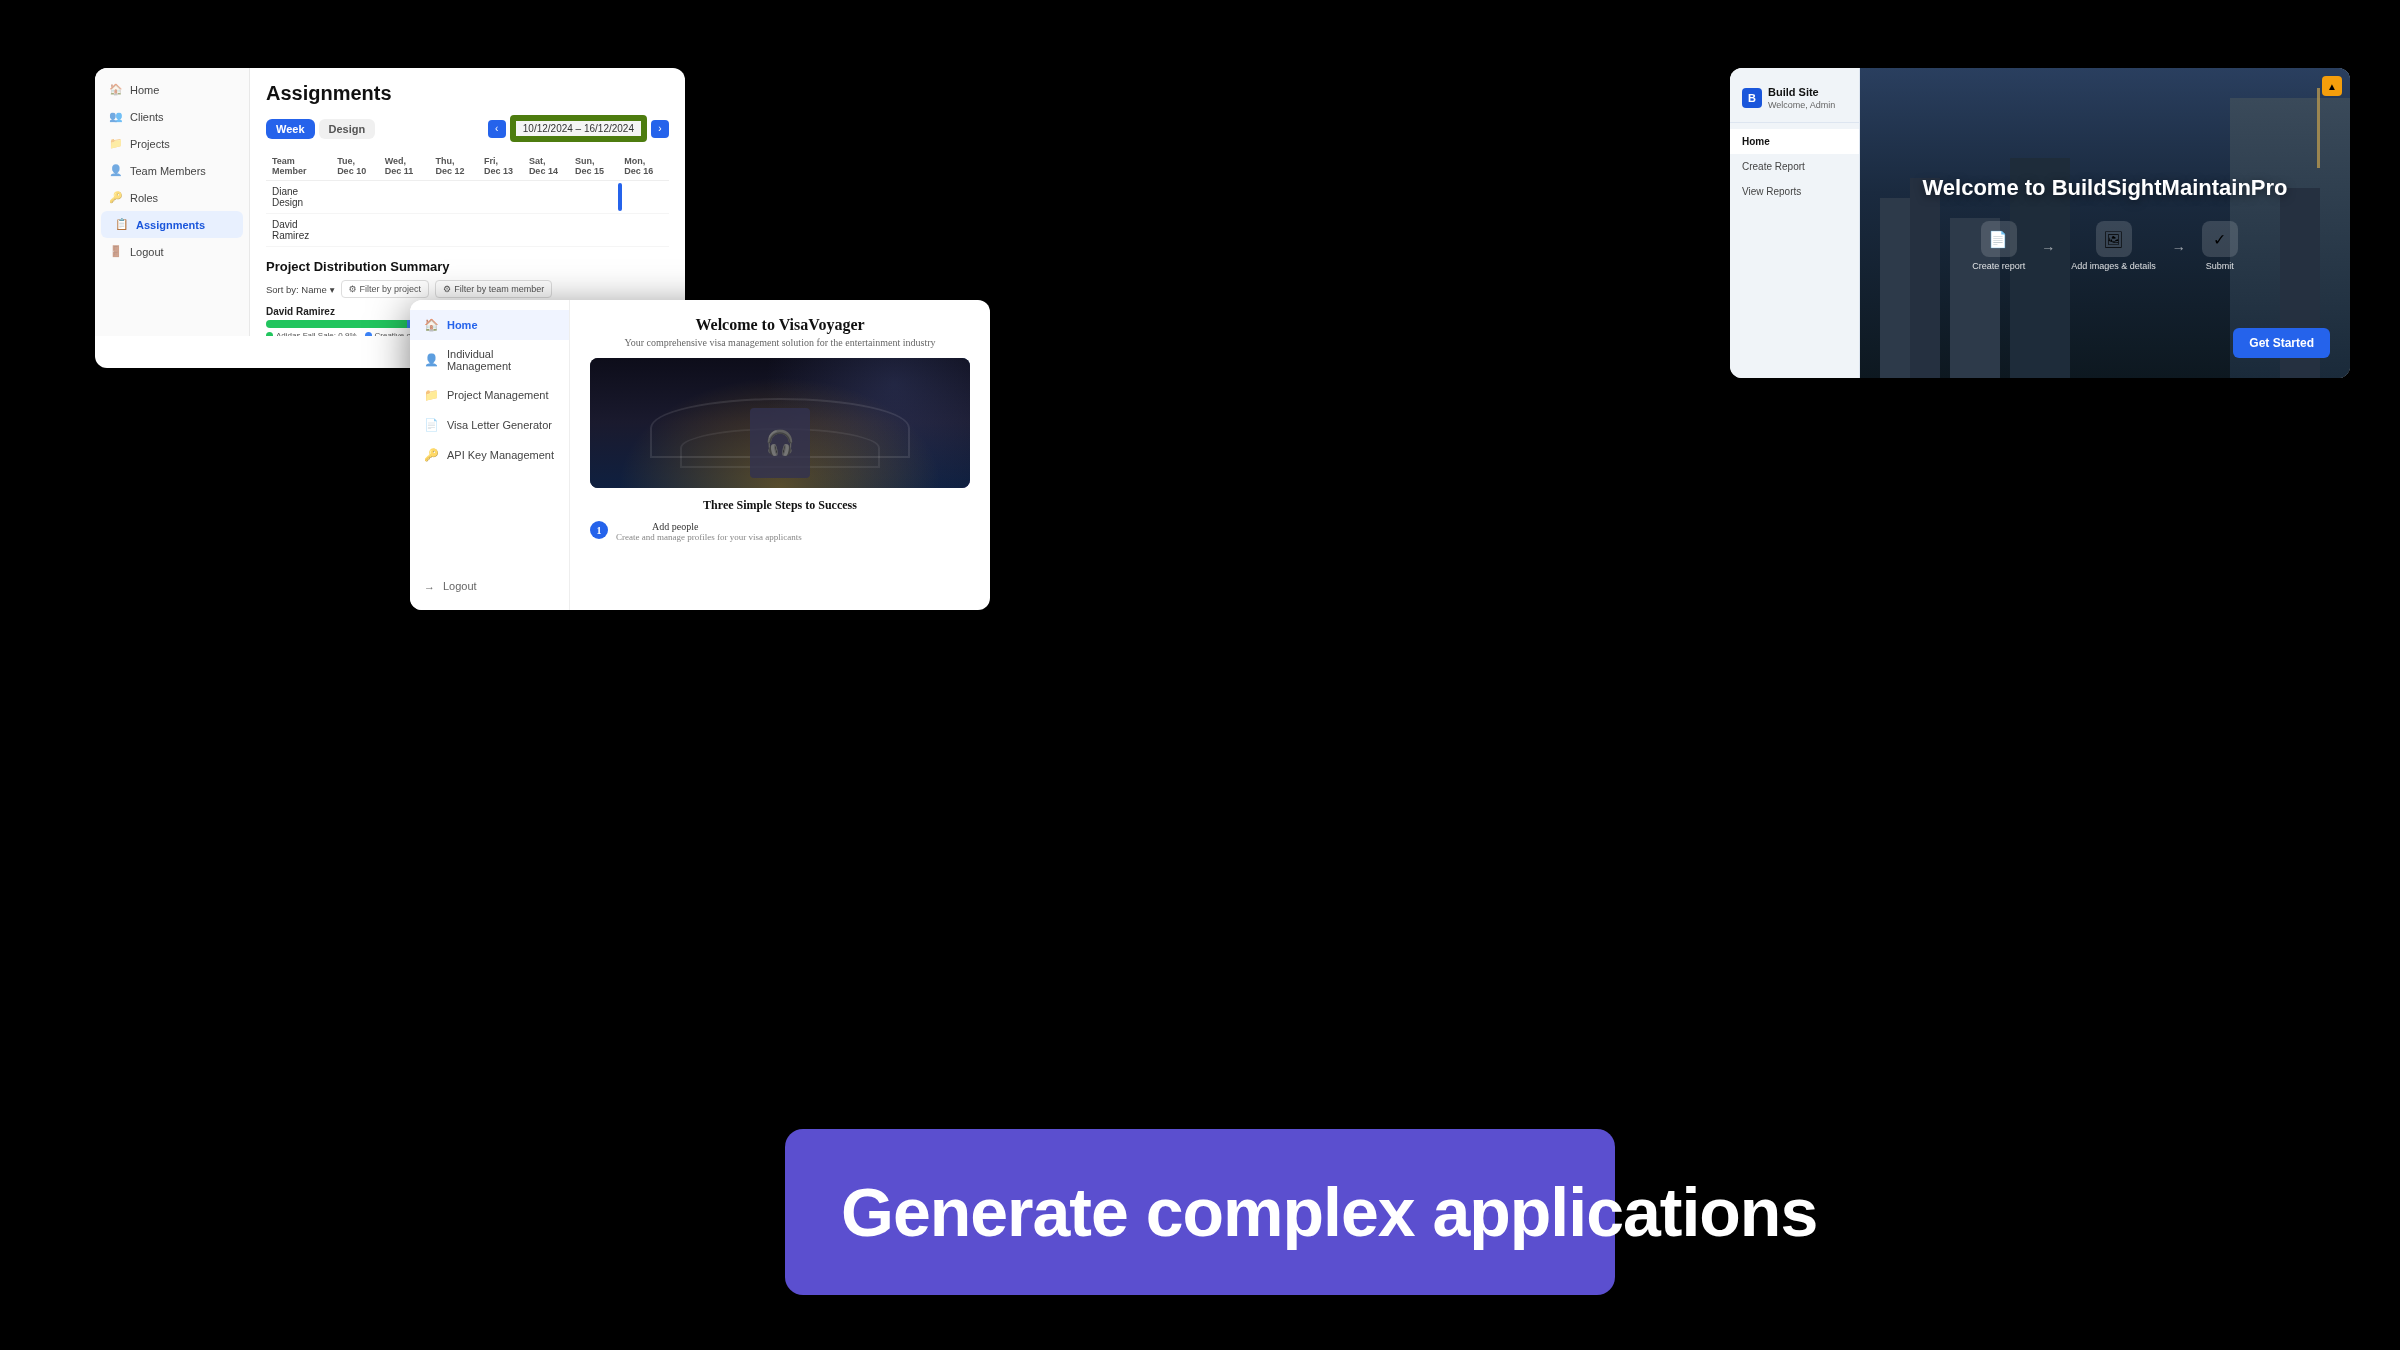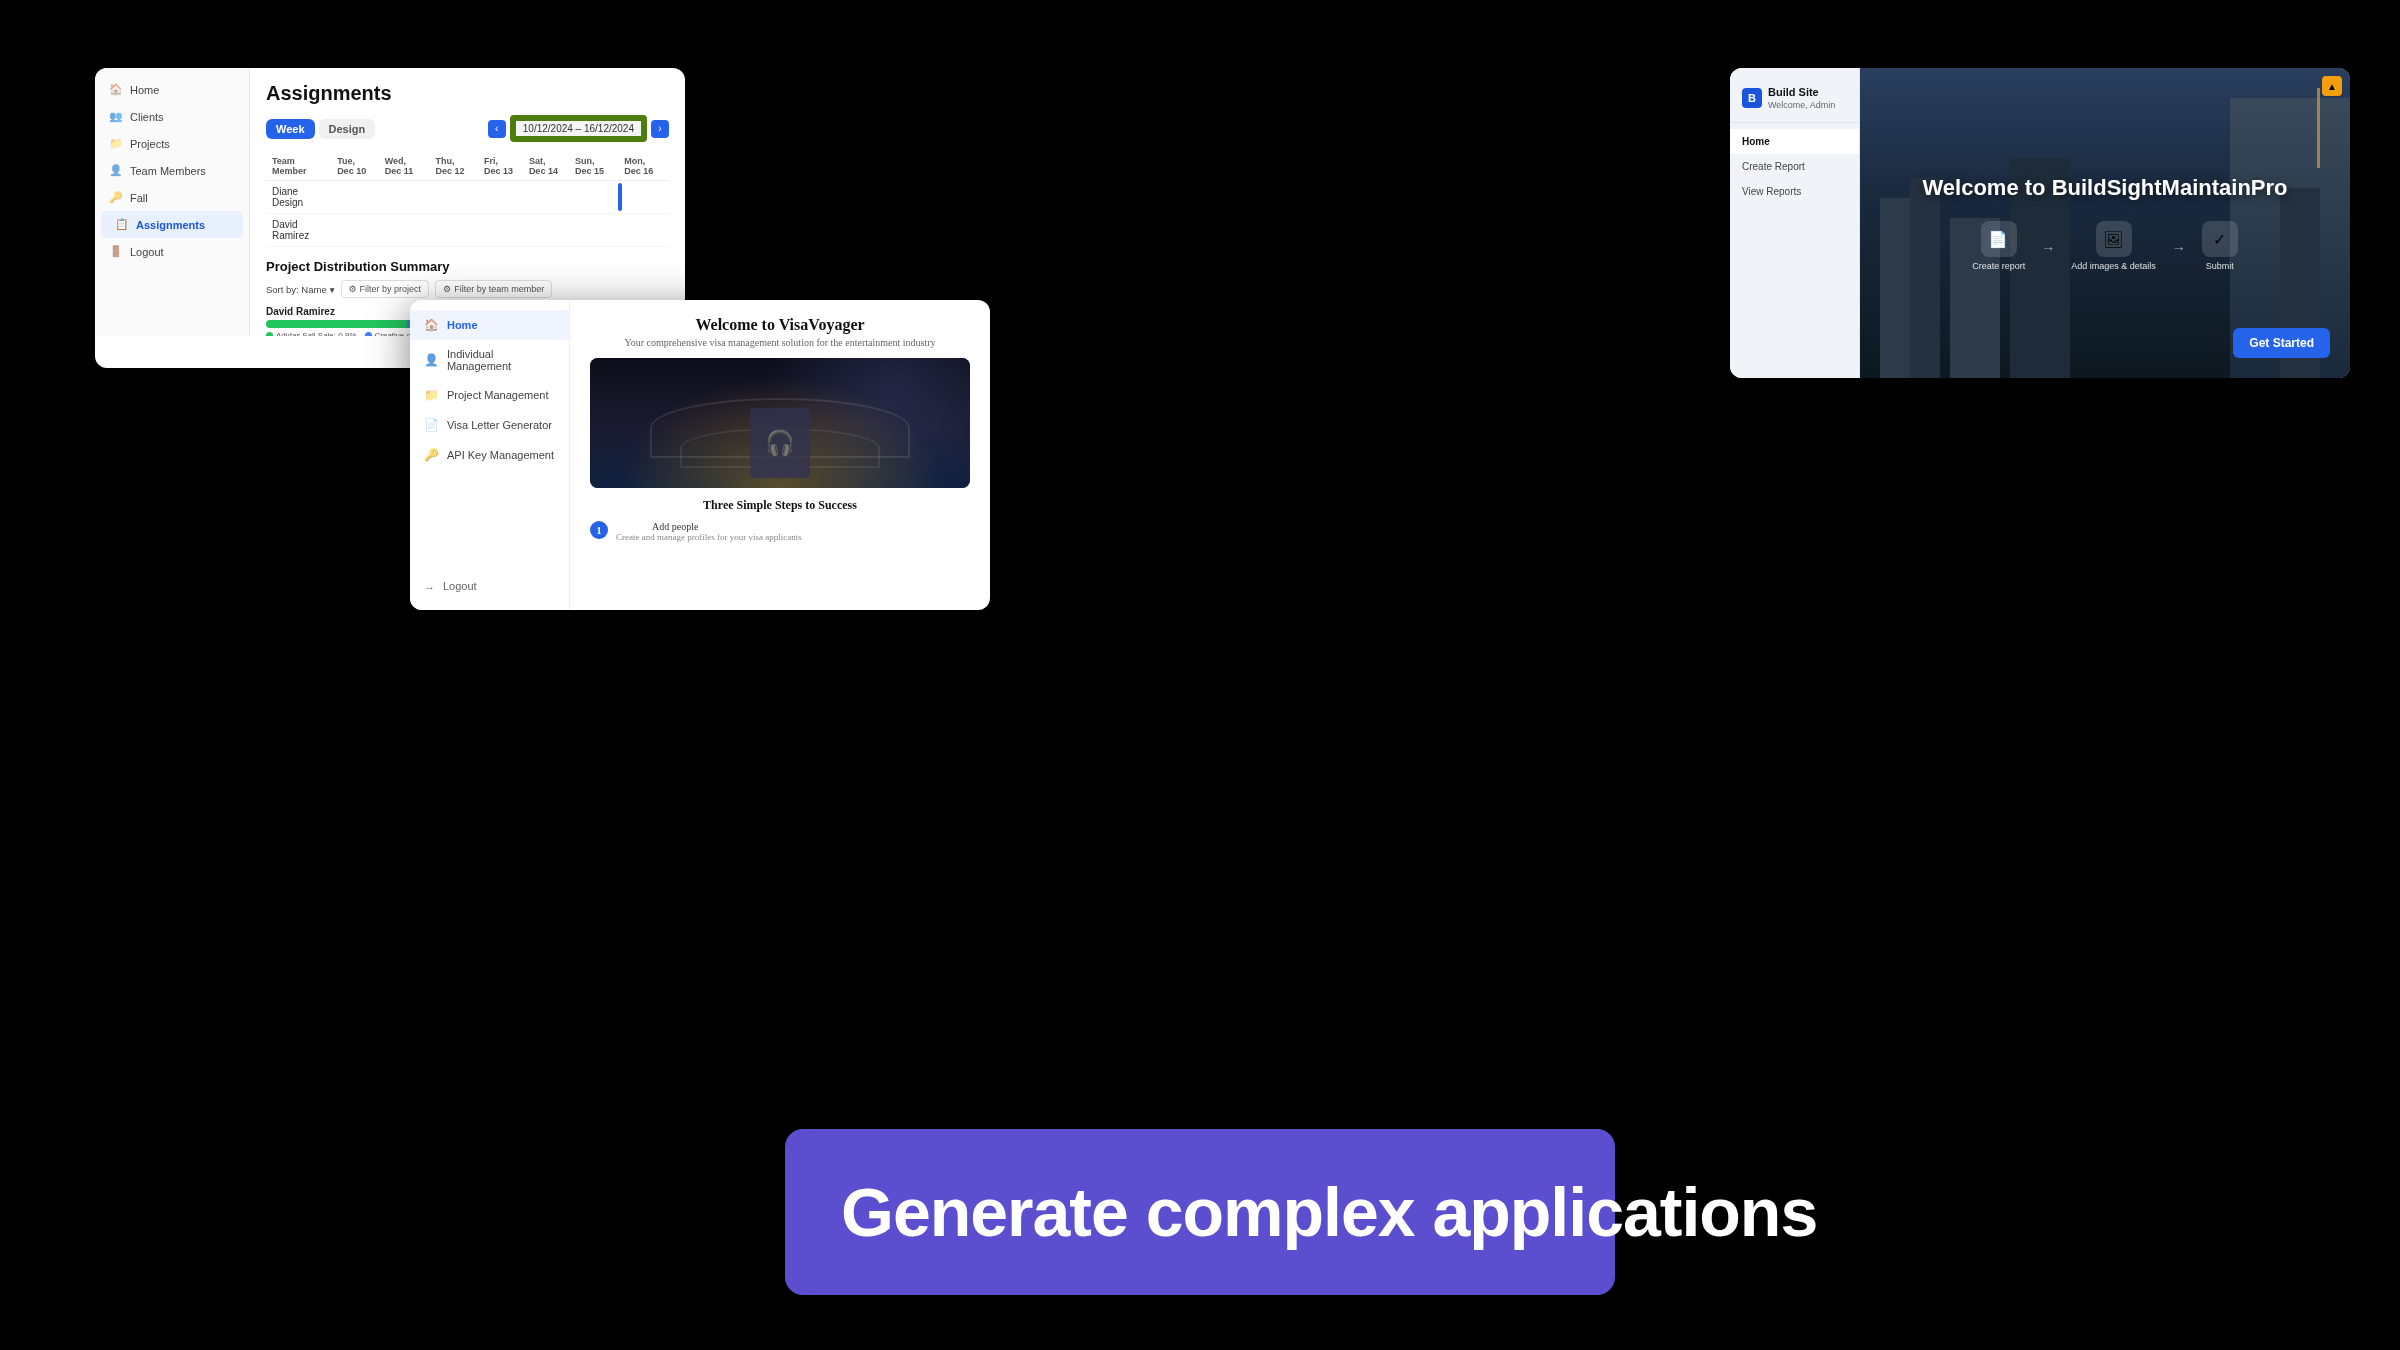--- a/index.html
+++ b/index.html
@@ -539,21 +539,21 @@
       <div class="poppins-nav-item">
         <span class="poppins-nav-icon">📁</span>
         <span>Projects</span>
       </div>
       <div class="poppins-nav-item">
         <span class="poppins-nav-icon">👤</span>
         <span>Team Members</span>
       </div>
       <div class="poppins-nav-item">
         <span class="poppins-nav-icon">🔑</span>
-        <span>Fall</span>
+        <span>Roles</span>
       </div>
       <div class="poppins-nav-item active">
         <span class="poppins-nav-icon">📋</span>
         <span>Assignments</span>
       </div>
       <div class="poppins-nav-item">
         <span class="poppins-nav-icon">🚪</span>
         <span>Logout</span>
       </div>
     </div>

